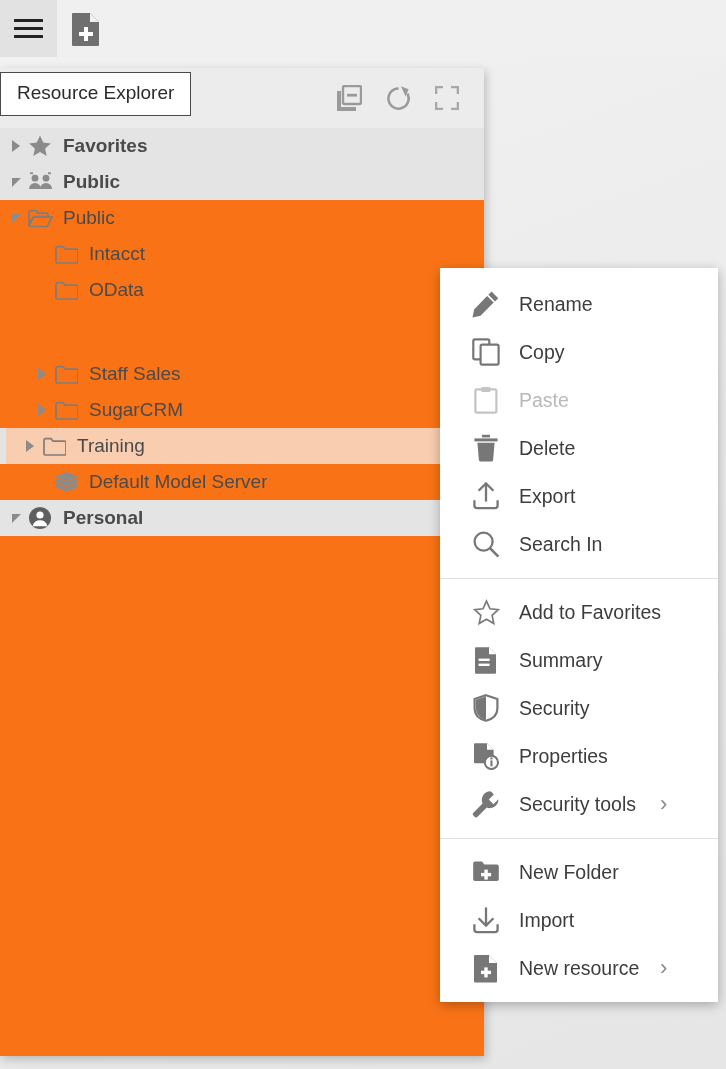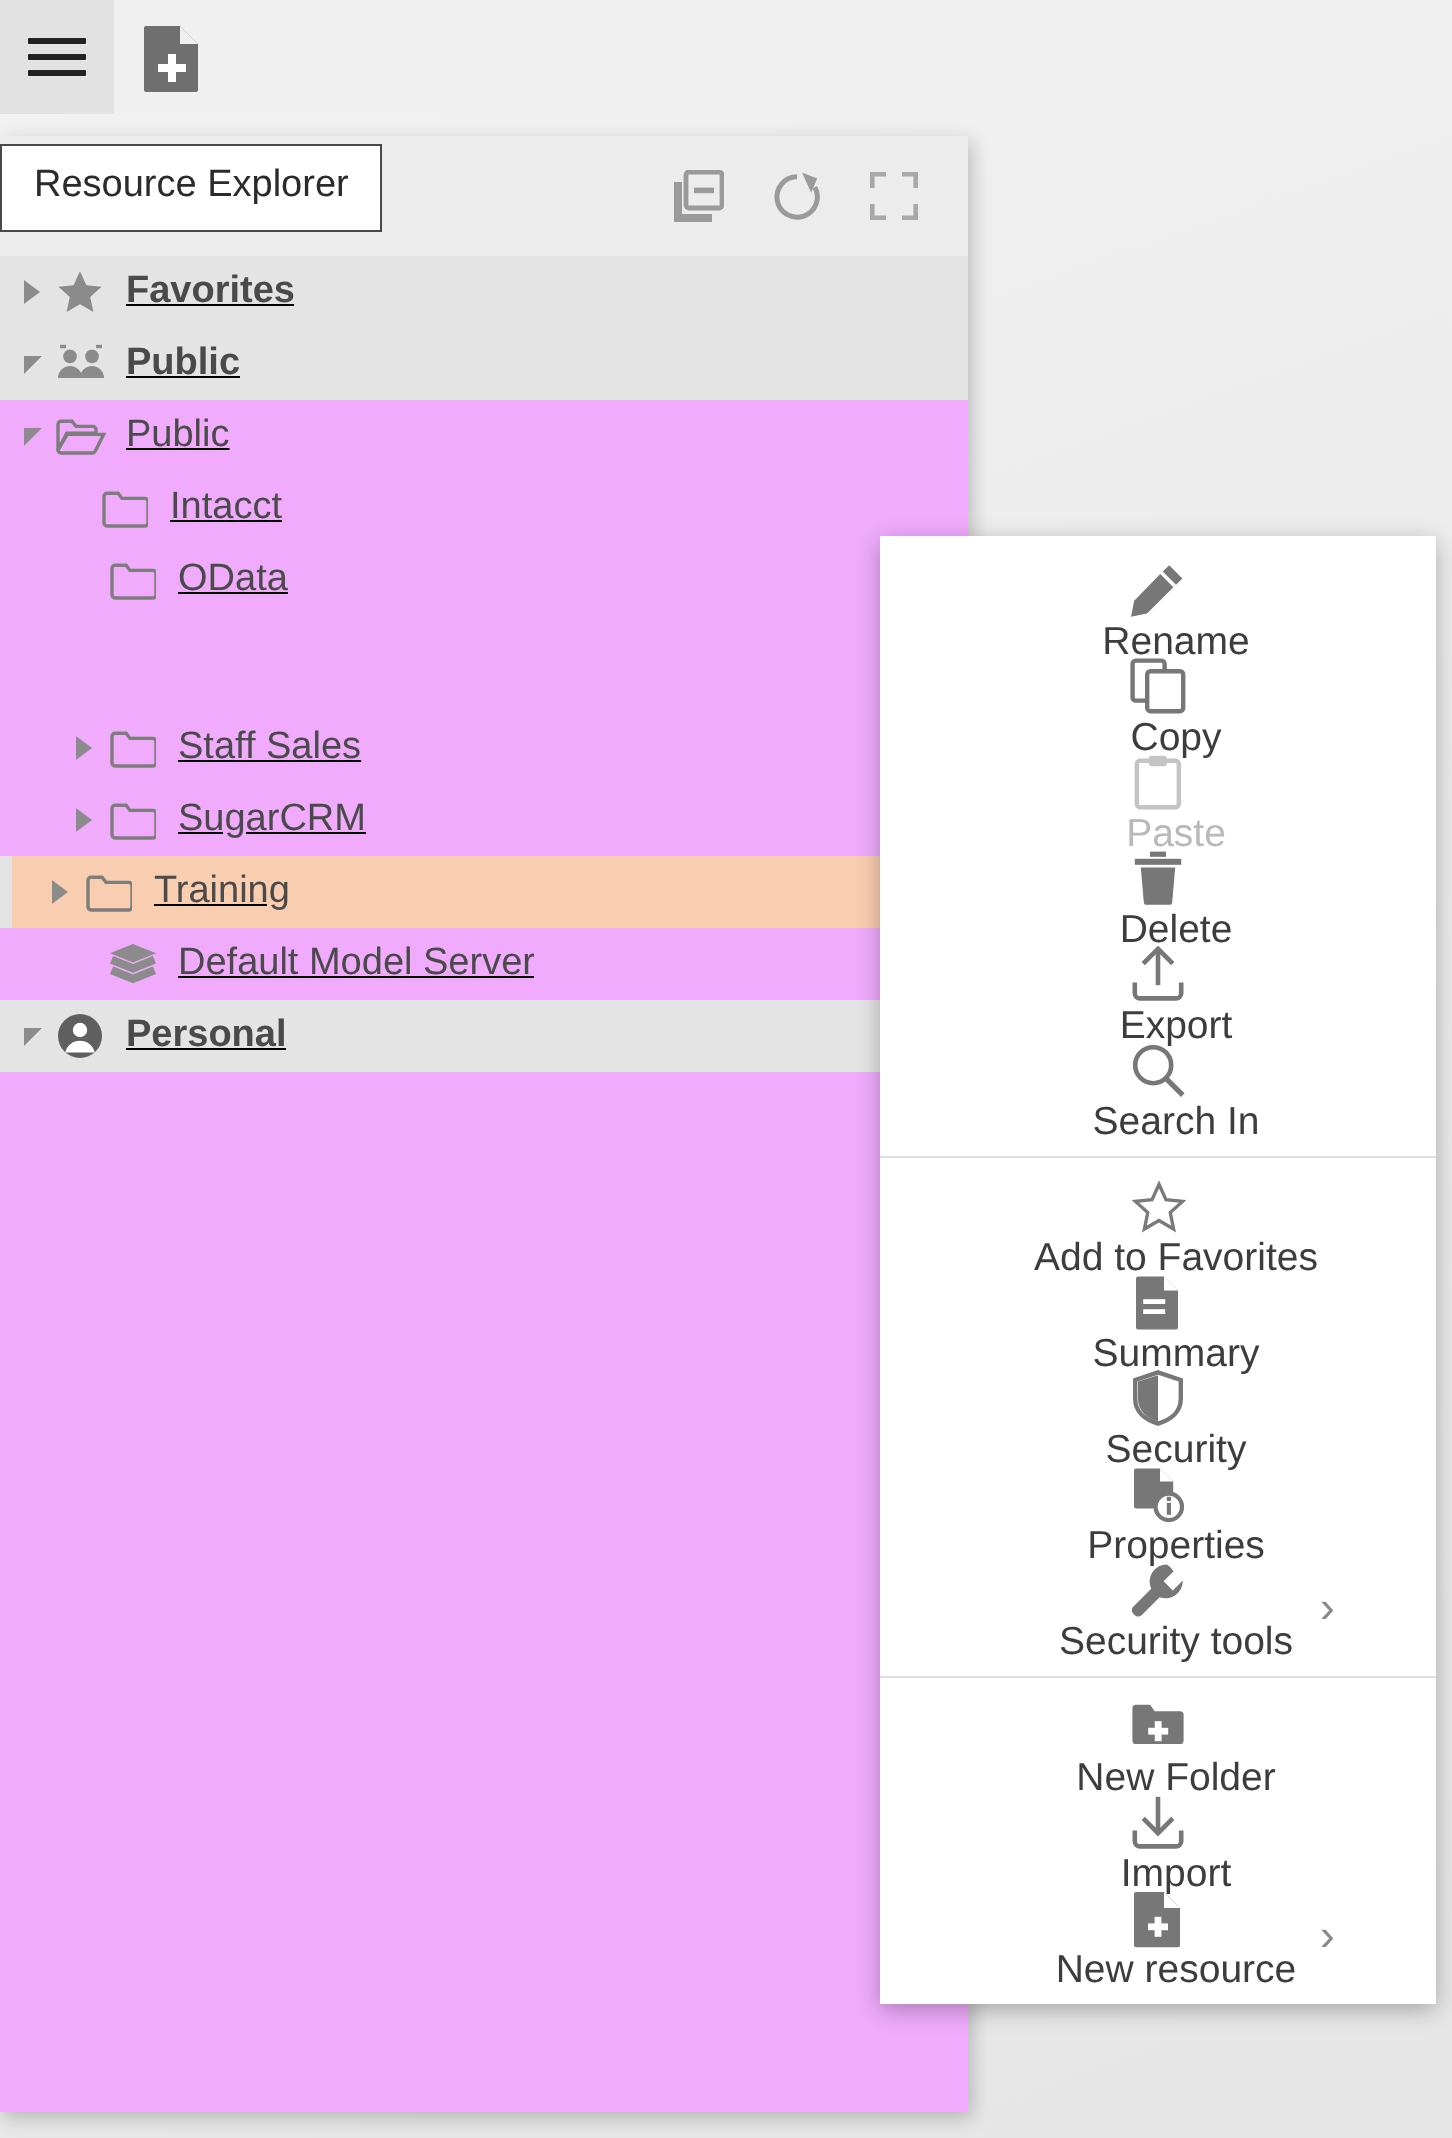--- a/index.html
+++ b/index.html
@@ -88,21 +88,21 @@
     background: #ffffff;
     border: 1px solid #4a4a4a;
     padding: 9px 16px 11px 16px;
     font-size: 19px;
     color: #2b2b2b;
     white-space: nowrap;
     z-index: 40;
   }
 
   
-  .tree { background: #f0abfc; height: 928px; overflow: hidden; text-decoration: underline; }
+  .tree { background: #f97316; height: 928px; overflow: hidden; }
 
   .tree-row {
     position: relative;
     height: 36px;
     display: flex;
     align-items: center;
     cursor: pointer;
     white-space: nowrap;
   }
   .tree-row.group { background: #e4e4e4; }
@@ -160,23 +160,23 @@
     width: 278px;
     background: #ffffff;
     box-shadow: 0 3px 11px rgba(0,0,0,0.28);
     padding: 12px 0 10px 0;
     z-index: 50;
   }
   .ctx-item {
     height: 48px;
     display: flex;
     align-items: center;
+    padding-left: 31px;
     cursor: pointer;
     position: relative;
-    flex-direction: column;
   }
   .ctx-item.disabled { cursor: default; }
   .ctx-icon {
     width: 30px; height: 30px;
     flex: 0 0 30px;
     display: flex; align-items: center; justify-content: center;
   }
   .ctx-label {
     font-size: 19.5px;
     color: #3d3d3d;
@@ -293,21 +293,21 @@
             <span class="tri-down"></span>
           </div>
           <div class="row-icon">
             <svg width="25" height="19" viewBox="0 0 25 19">
               <path d="M1 3.2 a1.6 1.6 0 0 1 1.6 -1.6 h5.4 l2 2.6 h8.4 a1.6 1.6 0 0 1 1.6 1.6 v1.8 H5.4 L1 16 z" fill="none" stroke="#7d7d7d" stroke-width="1.7"></path>
               <path d="M5.6 8.2 h18.2 l-4.2 8.4 a1.6 1.6 0 0 1 -1.4 .9 H2.6 A1.6 1.6 0 0 1 1 15.9 z" fill="none" stroke="#7d7d7d" stroke-width="1.7"></path>
             </svg>
           </div>
           <div class="row-label">Public</div>
         </div>
-        <div class="tree-row" style="padding-left: 16px; margin-left: 12px;">
+        <div class="tree-row" style="padding-left: 32px;">
           <div class="twisty"></div>
           <div class="row-icon">
             <svg width="23" height="19" viewBox="0 0 23 19">
               <path d="M1 3.2 a1.6 1.6 0 0 1 1.6 -1.6 h5.4 l2 2.6 h11.4 a1.6 1.6 0 0 1 1.6 1.6 v10.6 a1.6 1.6 0 0 1 -1.6 1.6 H2.6 A1.6 1.6 0 0 1 1 16.4 z" fill="none" stroke="#7d7d7d" stroke-width="1.7"></path>
             </svg>
           </div>
           <div class="row-label">Intacct</div>
         </div>
         <div class="tree-row" style="padding-left: 32px;">
           <div class="twisty"></div>

